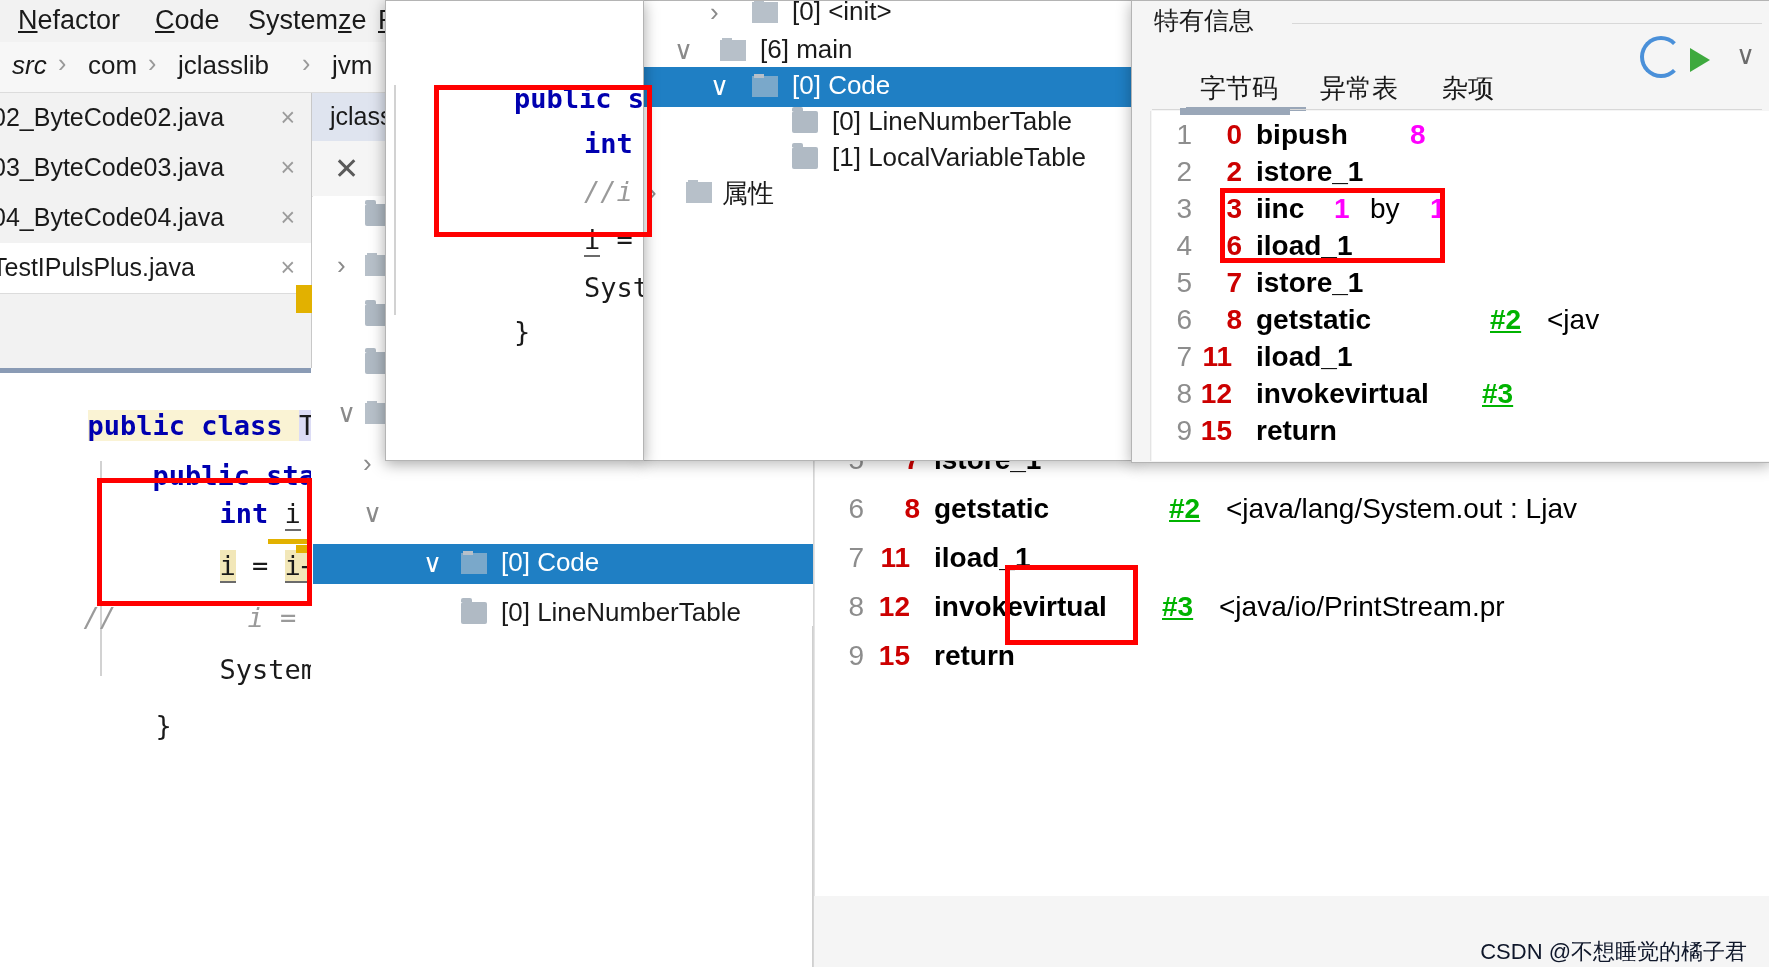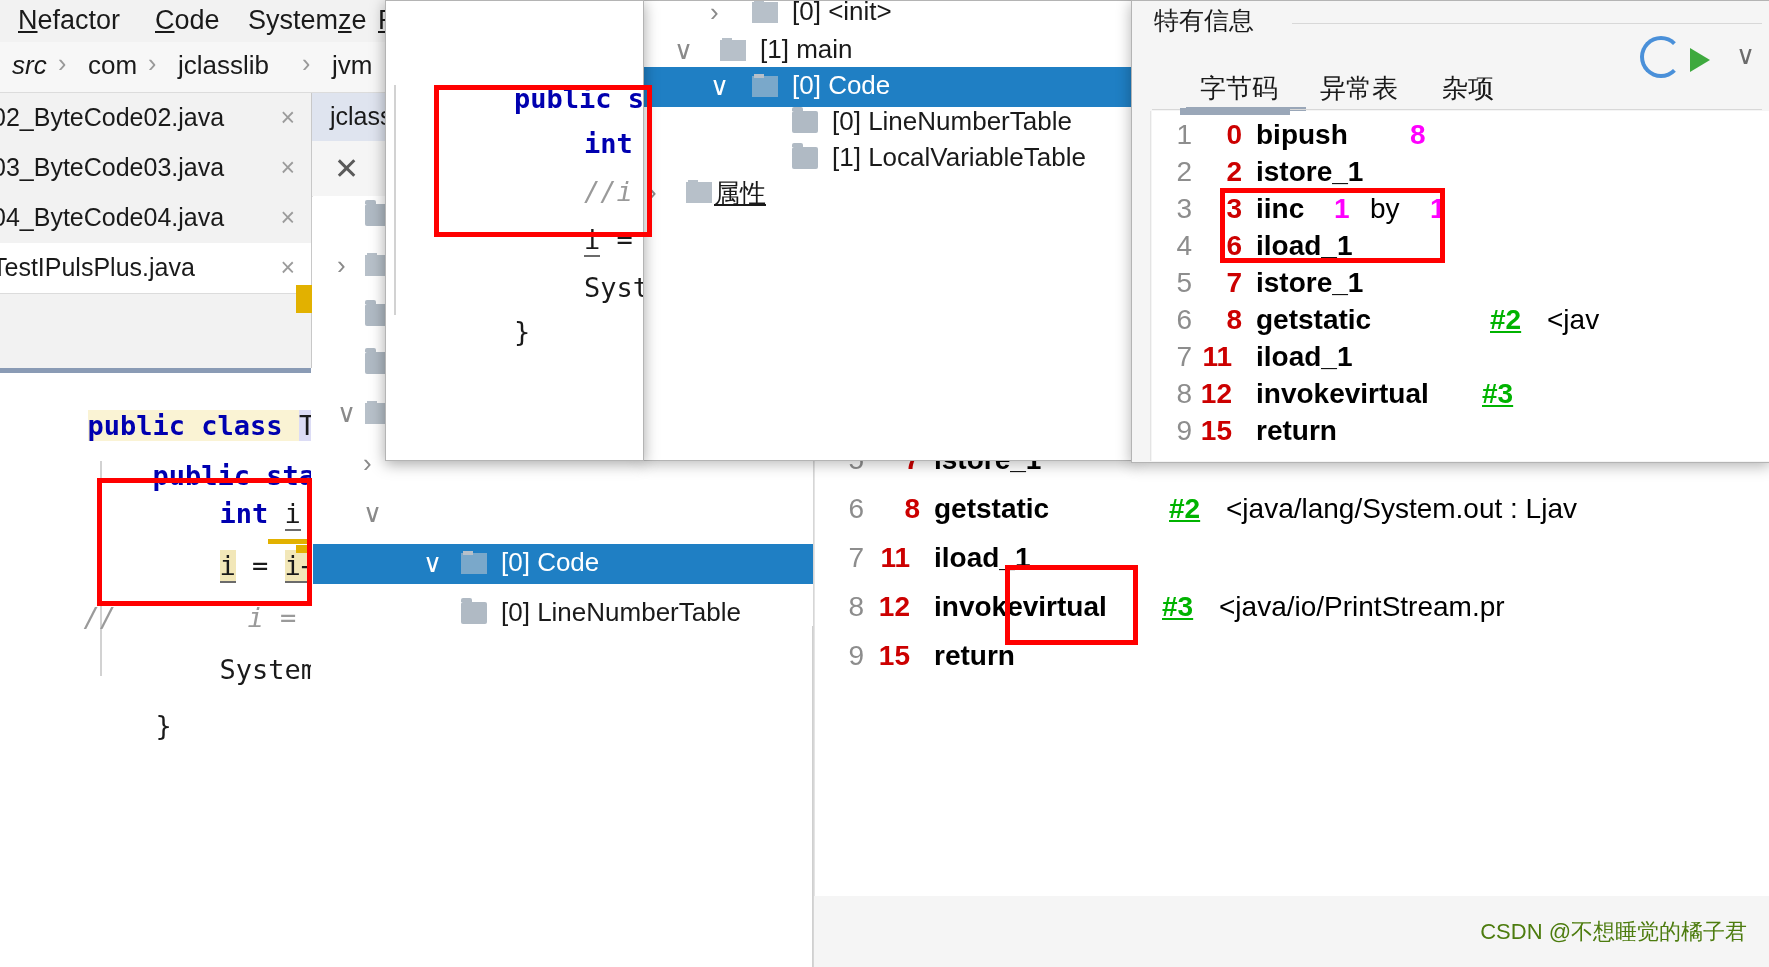--- a/index.html
+++ b/index.html
@@ -100,21 +100,21 @@
   
   #popup2{position:absolute;left:1131px;top:0;width:638px;height:461px;background:#f5f5f5;border:1px solid #b4b4b4;box-shadow:0 3px 14px rgba(0,0,0,.3);overflow:hidden;}
 
   
   #overlay-tree{position:absolute;left:641px;top:0;width:492px;height:459px;background:#ffffff;border:1px solid #b4b4b4;box-shadow:0 3px 14px rgba(0,0,0,.28);overflow:hidden;}
 
   
   #top-grey{position:absolute;left:642px;top:0;width:1127px;height:12px;background:#cfcfcf;}
 
   
-  #watermark{position:absolute;right:22px;bottom:20px;font-size:22px;color:#4d7c0f;white-space:nowrap;}
+  #watermark{position:absolute;right:22px;bottom:0;font-size:22px;color:#0f172a;white-space:nowrap;}
 
   
   .run-tri{position:absolute;width:0;height:0;border-left:20px solid #3ea93e;border-top:12px solid transparent;border-bottom:12px solid transparent;}
   .chev{position:absolute;font-size:26px;color:#6b6b6b;}
 
   
   .divider-v{position:absolute;width:1px;background:#d0d0d0;}
   .divider-h{position:absolute;height:1px;background:#d8d8d8;}
 </style>
 </head>
@@ -344,39 +344,39 @@
 
   <div id="overlay-tree">
     <div class="tnode" style="left:0px;top:-8px;">
       <span class="arrow" style="left:68px;">›</span>
       <span class="dicon" style="left:110px;"></span>
       <span class="tlbl" style="left:150px;">[0] &lt;init&gt;</span>
     </div>
     <div class="tnode" style="left:0px;top:30px;">
       <span class="arrow" style="left:32px;">∨</span>
       <span class="dicon" style="left:78px;"></span>
-      <span class="tlbl" style="left:118px;">[1] main</span>
+      <span class="tlbl" style="left:118px;">[6] main</span>
     </div>
     <div class="tnode sel" style="left:0px;top:66px;width:492px;height:40px;">
       <span class="arrow" style="left:68px;">∨</span>
       <span class="dicon" style="left:110px;background:#7aa8ca;"></span>
       <span class="tlbl" style="left:150px;">[0] Code</span>
     </div>
     <div class="tnode" style="left:0px;top:102px;">
       <span class="ficon" style="left:150px;"></span>
       <span class="tlbl" style="left:190px;">[0] LineNumberTable</span>
     </div>
     <div class="tnode" style="left:0px;top:138px;">
       <span class="ficon" style="left:150px;"></span>
       <span class="tlbl" style="left:190px;">[1] LocalVariableTable</span>
     </div>
     <div class="tnode" style="left:0px;top:172px;">
       <span class="arrow" style="left:6px;">›</span>
       <span class="dicon" style="left:44px;"></span>
-      <span class="tlbl" style="left:72px;text-decoration:underline;">属性</span>
+      <span class="tlbl" style="left:80px;">属性</span>
     </div>
   </div>
 
   <div id="popup2">
     <div class="det-title" style="left:22px;top:3px;">特有信息</div>
     <div class="divider-h" style="left:160px;top:22px;width:470px;"></div>
 
     <span class="subtab" style="left:68px;top:70px;">字节码</span>
     <span class="subtab" style="left:188px;top:70px;">异常表</span>
     <span class="subtab" style="left:310px;top:70px;">杂项</span>

